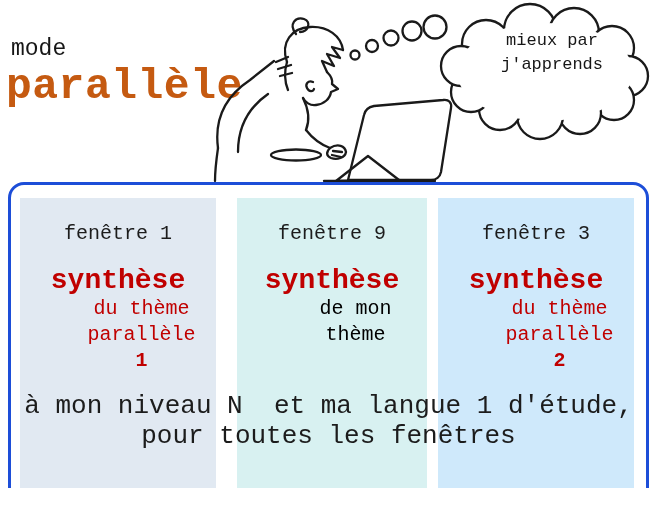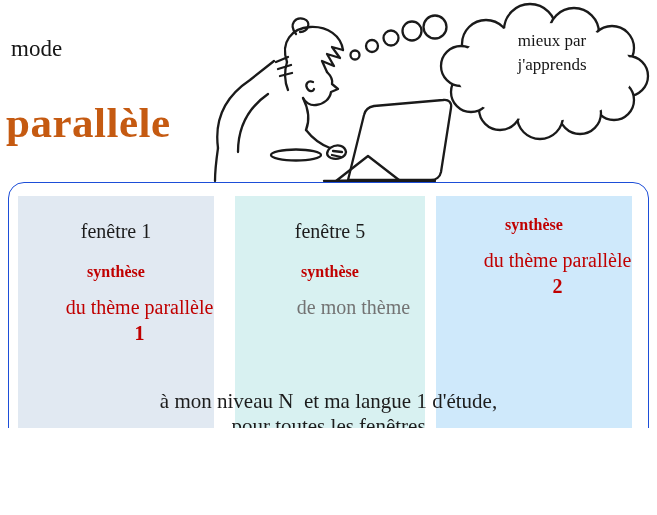--- a/index.html
+++ b/index.html
@@ -1,61 +1,61 @@
 <!DOCTYPE html>
 <html><head>
 <meta charset="utf-8">
 <style>
   html,body { margin:0; padding:0; background:#fff; }
   .canvas {
-    position:relative; width:657px; height:428px; overflow:hidden;
+    position:relative; width:657px; height:488px; overflow:hidden;
     background:#ffffff;
-    font-family:Liberation Serif, serif;
+    font-family:Liberation Mono, monospace;
     color:#1c1c1c;
   }
   .abs { position:absolute; }
 
   
   .mode-label { left:11px; top:36px; font-size:23px; color:#161616; }
   .mode-value { left:6px; top:62px; font-size:43px; font-weight:bold; letter-spacing:0.5px; }
 
   
   .illustration { left:200px; top:0; width:457px; height:185px; }
   .illustration path, .illustration ellipse, .illustration circle {
     stroke:#1a1a1a; stroke-width:2.3; fill:none; stroke-linecap:round; stroke-linejoin:round;
   }
   .illustration .fillwhite { fill:#ffffff; }
   .illustration .nostroke { stroke:none; }
   .cloud-text { left:462px; top:29px; width:180px; text-align:center;
                 font-size:17px; line-height:24px; color:#161616; }
 
   
   .panel { left:8px; top:182px; width:641px; height:327px;
-           border:1px solid #1d4ed8; border-radius:16px; box-sizing:border-box; background:#fff; }
+           border:3px solid #1d4ed8; border-radius:16px; box-sizing:border-box; background:#fff; }
   .window { position:absolute; top:13px; width:196px; height:296px; text-align:center; }
   .w1 { left:9px; }
   .w2 { left:226px; width:190px; }
   .w3 { left:427px; }
   .win-title   { margin-top:24px; font-size:20px; color:#1c1c1c; }
-  .win-heading { margin-top:20px; font-size:16px; font-weight:bold; }
-  .win-detail  { margin-top:13px; font-size:20px; line-height:26px;padding-left:47px; }
+  .win-heading { margin-top:20px; font-size:28px; font-weight:bold; }
+  .win-detail  { font-size:20px; line-height:26px;padding-left:47px; }
   .win-detail span { display:block; }
   .win-detail .bold { font-weight:bold; }
   .panel-footer { position:absolute; left:0; right:0; top:206px; text-align:center;
-                  font-size:21px; color:#1c1c1c; z-index:2; }
+                  font-size:26px; color:#1c1c1c; z-index:2; }
   .panel-footer .pf1 { white-space:pre-wrap; }
   .panel-footer .pf2 { }
 </style>
 </head>
 <body>
 
 <div class="canvas">
 
   <div class="abs mode-label">mode</div>
-  <div class="abs mode-value" style="color: rgb(197, 90, 17); margin-top: 36px;">parallèle</div>
+  <div class="abs mode-value" style="color: rgb(197, 90, 17);">parallèle</div>
 
   <svg class="abs illustration" viewBox="0 0 457 185">
 
     <g>
       <path d="M 96,34 C 88,24 96,16 104,19 C 112,22 108,32 100,32"></path>
       <path d="M 87,62 C 80,42 92,28 110,27 C 128,26 141,36 143,50"></path>
       <path d="M 143,50 L 132,47 L 140,58 L 127,54 L 134,66 L 122,61 L 127,72"></path>
       <path d="M 127,72 C 131,76 133,80 132,84 L 138,89 L 131,92 C 130,99 124,104 116,105 C 110,106 105,102 103,98"></path>
       <path d="M 113,82 C 108,80 105,84 107,88 C 109,92 113,92 114,89"></path>
       <path d="M 87,62 C 84,72 84,80 88,90"></path>
@@ -110,28 +110,29 @@
     <div class="window w1" style="background: rgb(225, 233, 242);">
       <div class="win-title">fenêtre 1</div>
       <div class="win-heading" style="color: rgb(192, 0, 0);">synthèse</div>
       <div class="win-detail" style="color: rgb(192, 0, 0);">
         <span>du thème parallèle</span>
         <span class="bold">1</span>
       </div>
     </div>
 
     <div class="window w2" style="background: rgb(216, 241, 241);">
-      <div class="win-title">fenêtre 5</div>
+      <div class="win-title">fenêtre 9</div>
       <div class="win-heading" style="color: rgb(192, 0, 0);">synthèse</div>
-      <div class="win-detail" style="color: #737373;">
+      <div class="win-detail" style="color: #000000;">
         <span>de mon thème</span>
       </div>
     </div>
 
     <div class="window w3" style="background: rgb(207, 233, 251);">
+      <div class="win-title">fenêtre 3</div>
       <div class="win-heading" style="color: rgb(192, 0, 0);">synthèse</div>
       <div class="win-detail" style="color: rgb(192, 0, 0);">
         <span>du thème parallèle</span>
         <span class="bold">2</span>
       </div>
     </div>
 
     <div class="panel-footer">
       <div class="pf1">à mon niveau N  et ma langue 1 d'étude,</div>
       <div class="pf2">pour toutes les fenêtres</div>

